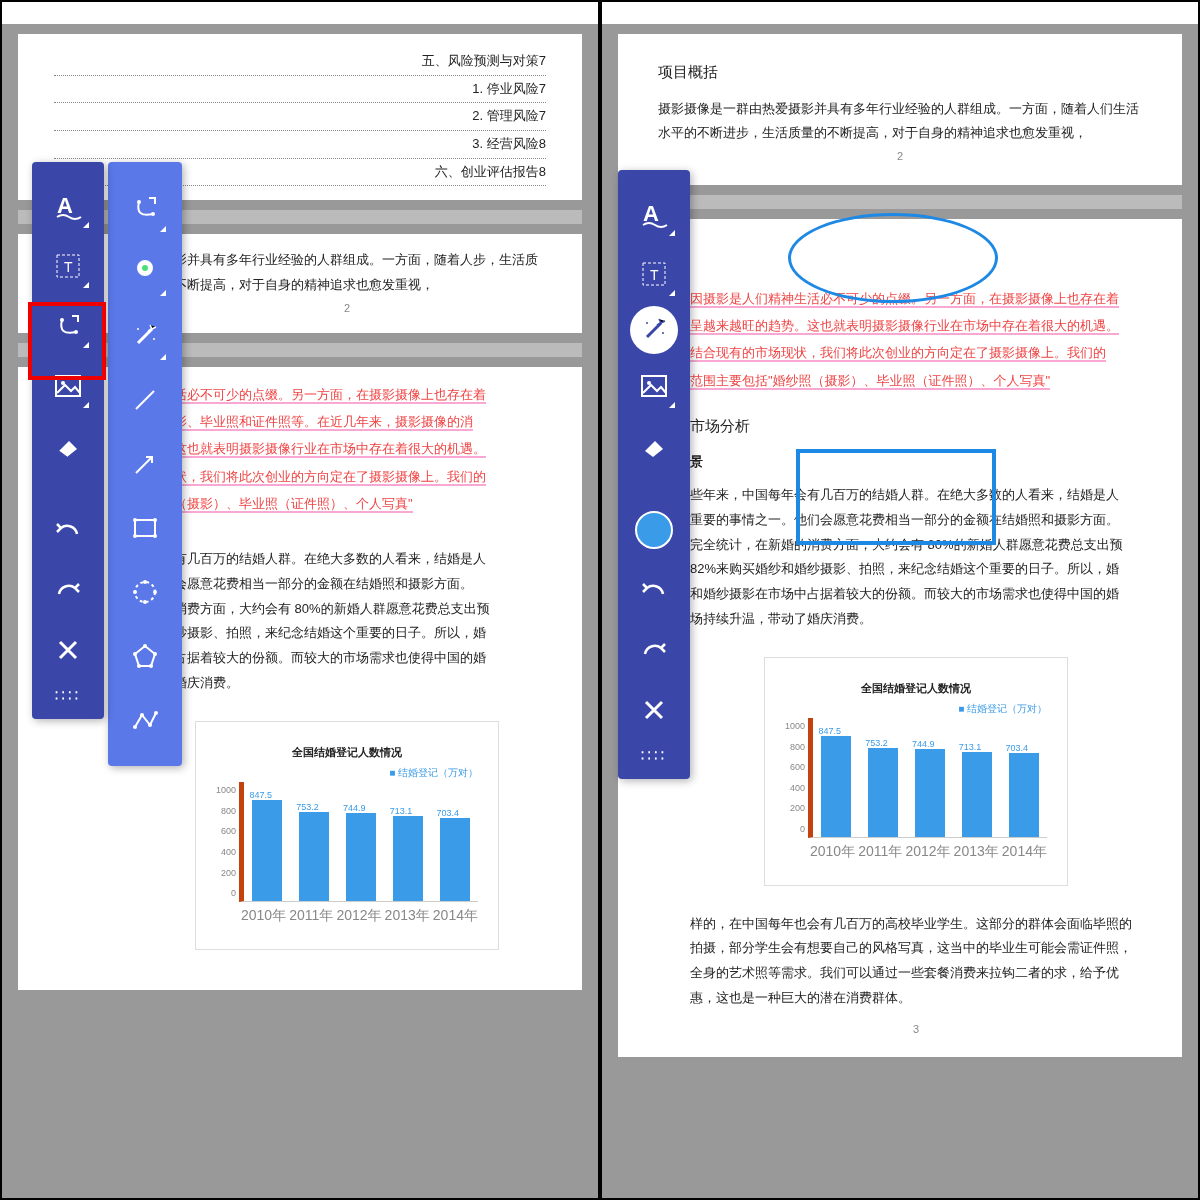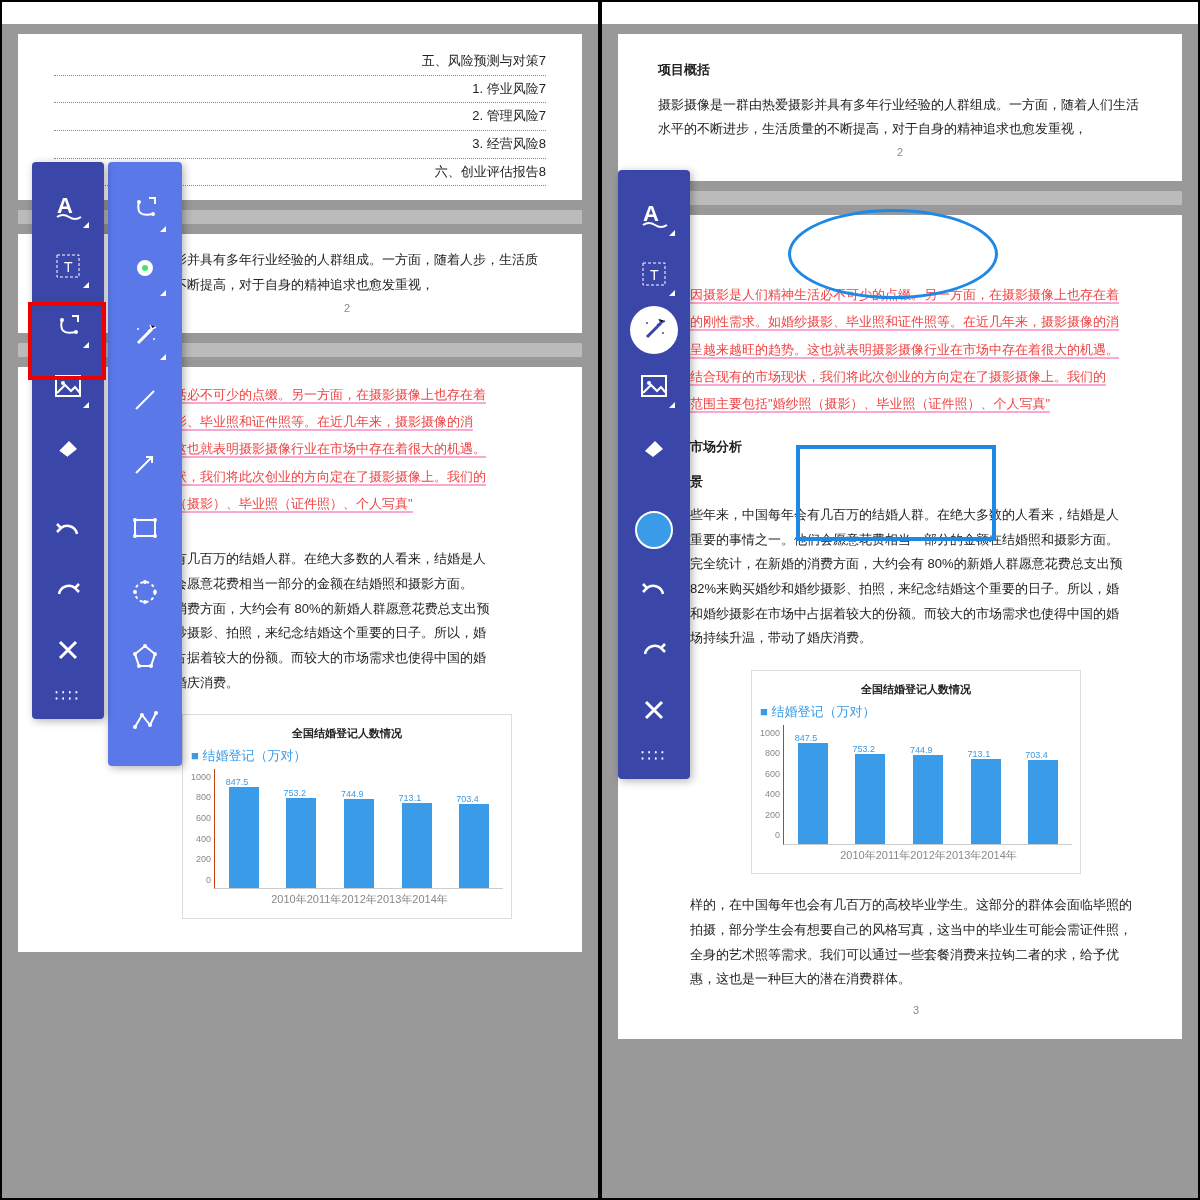--- a/index.html
+++ b/index.html
@@ -4,41 +4,41 @@
 <style>
 *{box-sizing:border-box;margin:0;padding:0}
 body{background:#000;font-family:"Microsoft YaHei",sans-serif;width:1200px;height:1200px}
 .split{display:flex;width:1200px;height:1200px}
 .pane{width:600px;height:1200px;border:2px solid #000;background:#999;position:relative;overflow:hidden}
 .status{height:22px;background:#fff}
 .page{background:#fff;margin:10px 16px;padding:18px 40px;font-size:13px;color:#222;line-height:1.9}
 .page.small{padding:14px 36px}
 .sep{background:#bbb;height:14px;margin:0 16px}
 .toc-line{display:flex;justify-content:flex-end;border-bottom:1px dotted #888;padding:1px 0}
-.h1{font-weight:700;font-size:13px;margin:6px 0 10px}
+.h1{font-weight:400;font-size:15px;margin:6px 0 10px}
 .h2{font-weight:700;margin:8px 0}
 .red-u{color:#ef4444;border-bottom:2px solid #f9a8d4;line-height:2.1}
 .toolbar{position:absolute;left:30px;top:160px;width:72px;background:#3a46a8;border-radius:4px;display:flex;flex-direction:column;align-items:center;padding:14px 0;z-index:10;box-shadow:2px 2px 8px rgba(0,0,0,.3)}
 .tbtn{width:48px;height:56px;display:flex;align-items:center;justify-content:center;color:#fff;position:relative;margin:2px 0;cursor:pointer}
 .tbtn.sel{background:#fff;border-radius:50%;width:48px;height:48px;color:#3a46a8}
 .tbtn .tri{position:absolute;right:3px;bottom:6px;width:0;height:0;border-left:6px solid transparent;border-bottom:6px solid #fff}
 .submenu{position:absolute;left:106px;top:160px;width:74px;background:#5a78e8;border-radius:4px;display:flex;flex-direction:column;align-items:center;padding:14px 0;z-index:9;box-shadow:2px 2px 8px rgba(0,0,0,.3)}
 .sbtn{width:48px;height:64px;display:flex;align-items:center;justify-content:center;color:#fff;position:relative;cursor:pointer}
 .sbtn .tri{position:absolute;right:3px;bottom:8px;width:0;height:0;border-left:6px solid transparent;border-bottom:6px solid #fff}
 .dots{color:#fff;font-size:16px;letter-spacing:3px;margin-top:6px}
 .redbox{position:absolute;border:4px solid #e00;z-index:20}
-.chart{border:1px solid #ddd;margin:19px auto;padding:8px;font-size:10px;width:330px;position:relative}
+.chart{border:1px solid #ddd;margin:26px auto;padding:20px;font-size:10px;width:304px;position:relative}
 .chart-title{text-align:center;font-size:11px;font-weight:700}
-.chart-legend{text-align:left;color:#3a9be8;font-size:13px}
+.chart-legend{text-align:right;color:#3a9be8;font-size:10px}
 .chart-body{display:flex;height:120px}
 .yaxis{display:flex;flex-direction:column;justify-content:space-between;text-align:right;font-size:9px;padding-right:3px;color:#888}
-.bars{flex:1;display:flex;align-items:flex-end;justify-content:space-around;border-left:1px solid #c2410c;border-bottom:1px solid #ccc;position:relative}
+.bars{flex:1;display:flex;align-items:flex-end;justify-content:space-around;border-left:5px solid #c2410c;border-bottom:1px solid #ccc;position:relative}
 .bar{width:30px;background:#3a9be8;position:relative}
 .bar span{position:absolute;top:-13px;left:-3px;font-size:9px;color:#3a9be8;white-space:nowrap}
-.xaxis{display:flex;justify-content:center;font-size:11px;color:#888;padding-left:25px}
+.xaxis{display:flex;justify-content:space-between;font-size:14px;color:#888;padding-left:25px}
 .ellipse-draw{position:absolute;border:3px solid #1e88e5;border-radius:50%;z-index:5}
 .rect-draw{position:absolute;border:4px solid #1e88e5;z-index:5}
 .circle-btn{width:38px;height:38px;border-radius:50%;background:#3a9be8;border:2px solid #fff}
 svg{overflow:visible}
 </style>
 </head>
 <body>
 
 <div class="split">
 
@@ -273,21 +273,20 @@
     <div class="h1">项目概括</div>
     <div>摄影摄像是一群由热爱摄影并具有多年行业经验的人群组成。一方面，随着人们生活水平的不断进步，生活质量的不断提高，对于自身的精神追求也愈发重视，</div>
     <div style="text-align:center;font-size:11px;color:#888">2</div>
   </div>
   <div class="sep"></div>
   <div class="page" style="position:relative;padding-left:72px">
     <div class="ellipse-draw" style="left:170px;top:-6px;width:210px;height:90px"></div>
     <div style="height:48px"></div>
     <div id="red-r">
           <div><span class="red-u">因摄影是人们精神生活必不可少的点缀。另一方面，在摄影摄像上也存在着</span></div>
-          <div><span class="red-u">的刚性需求。如婚纱摄影、毕业照和证件照等。在近几年来，摄影摄像的消</span></div>
           <div><span class="red-u">呈越来越旺的趋势。这也就表明摄影摄像行业在市场中存在着很大的机遇。</span></div>
           <div><span class="red-u">结合现有的市场现状，我们将此次创业的方向定在了摄影摄像上。我们的</span></div>
           <div><span class="red-u">范围主要包括"婚纱照（摄影）、毕业照（证件照）、个人写真"</span></div>
         </div>
     <div class="rect-draw" style="left:178px;top:230px;width:200px;height:96px"></div>
     <div class="h1" style="margin-top:18px">市场分析</div>
     <div class="h2">景</div>
     <div id="para-r">
           <div>些年来，中国每年会有几百万的结婚人群。在绝大多数的人看来，结婚是人</div>
           <div>重要的事情之一。他们会愿意花费相当一部分的金额在结婚照和摄影方面。</div>

